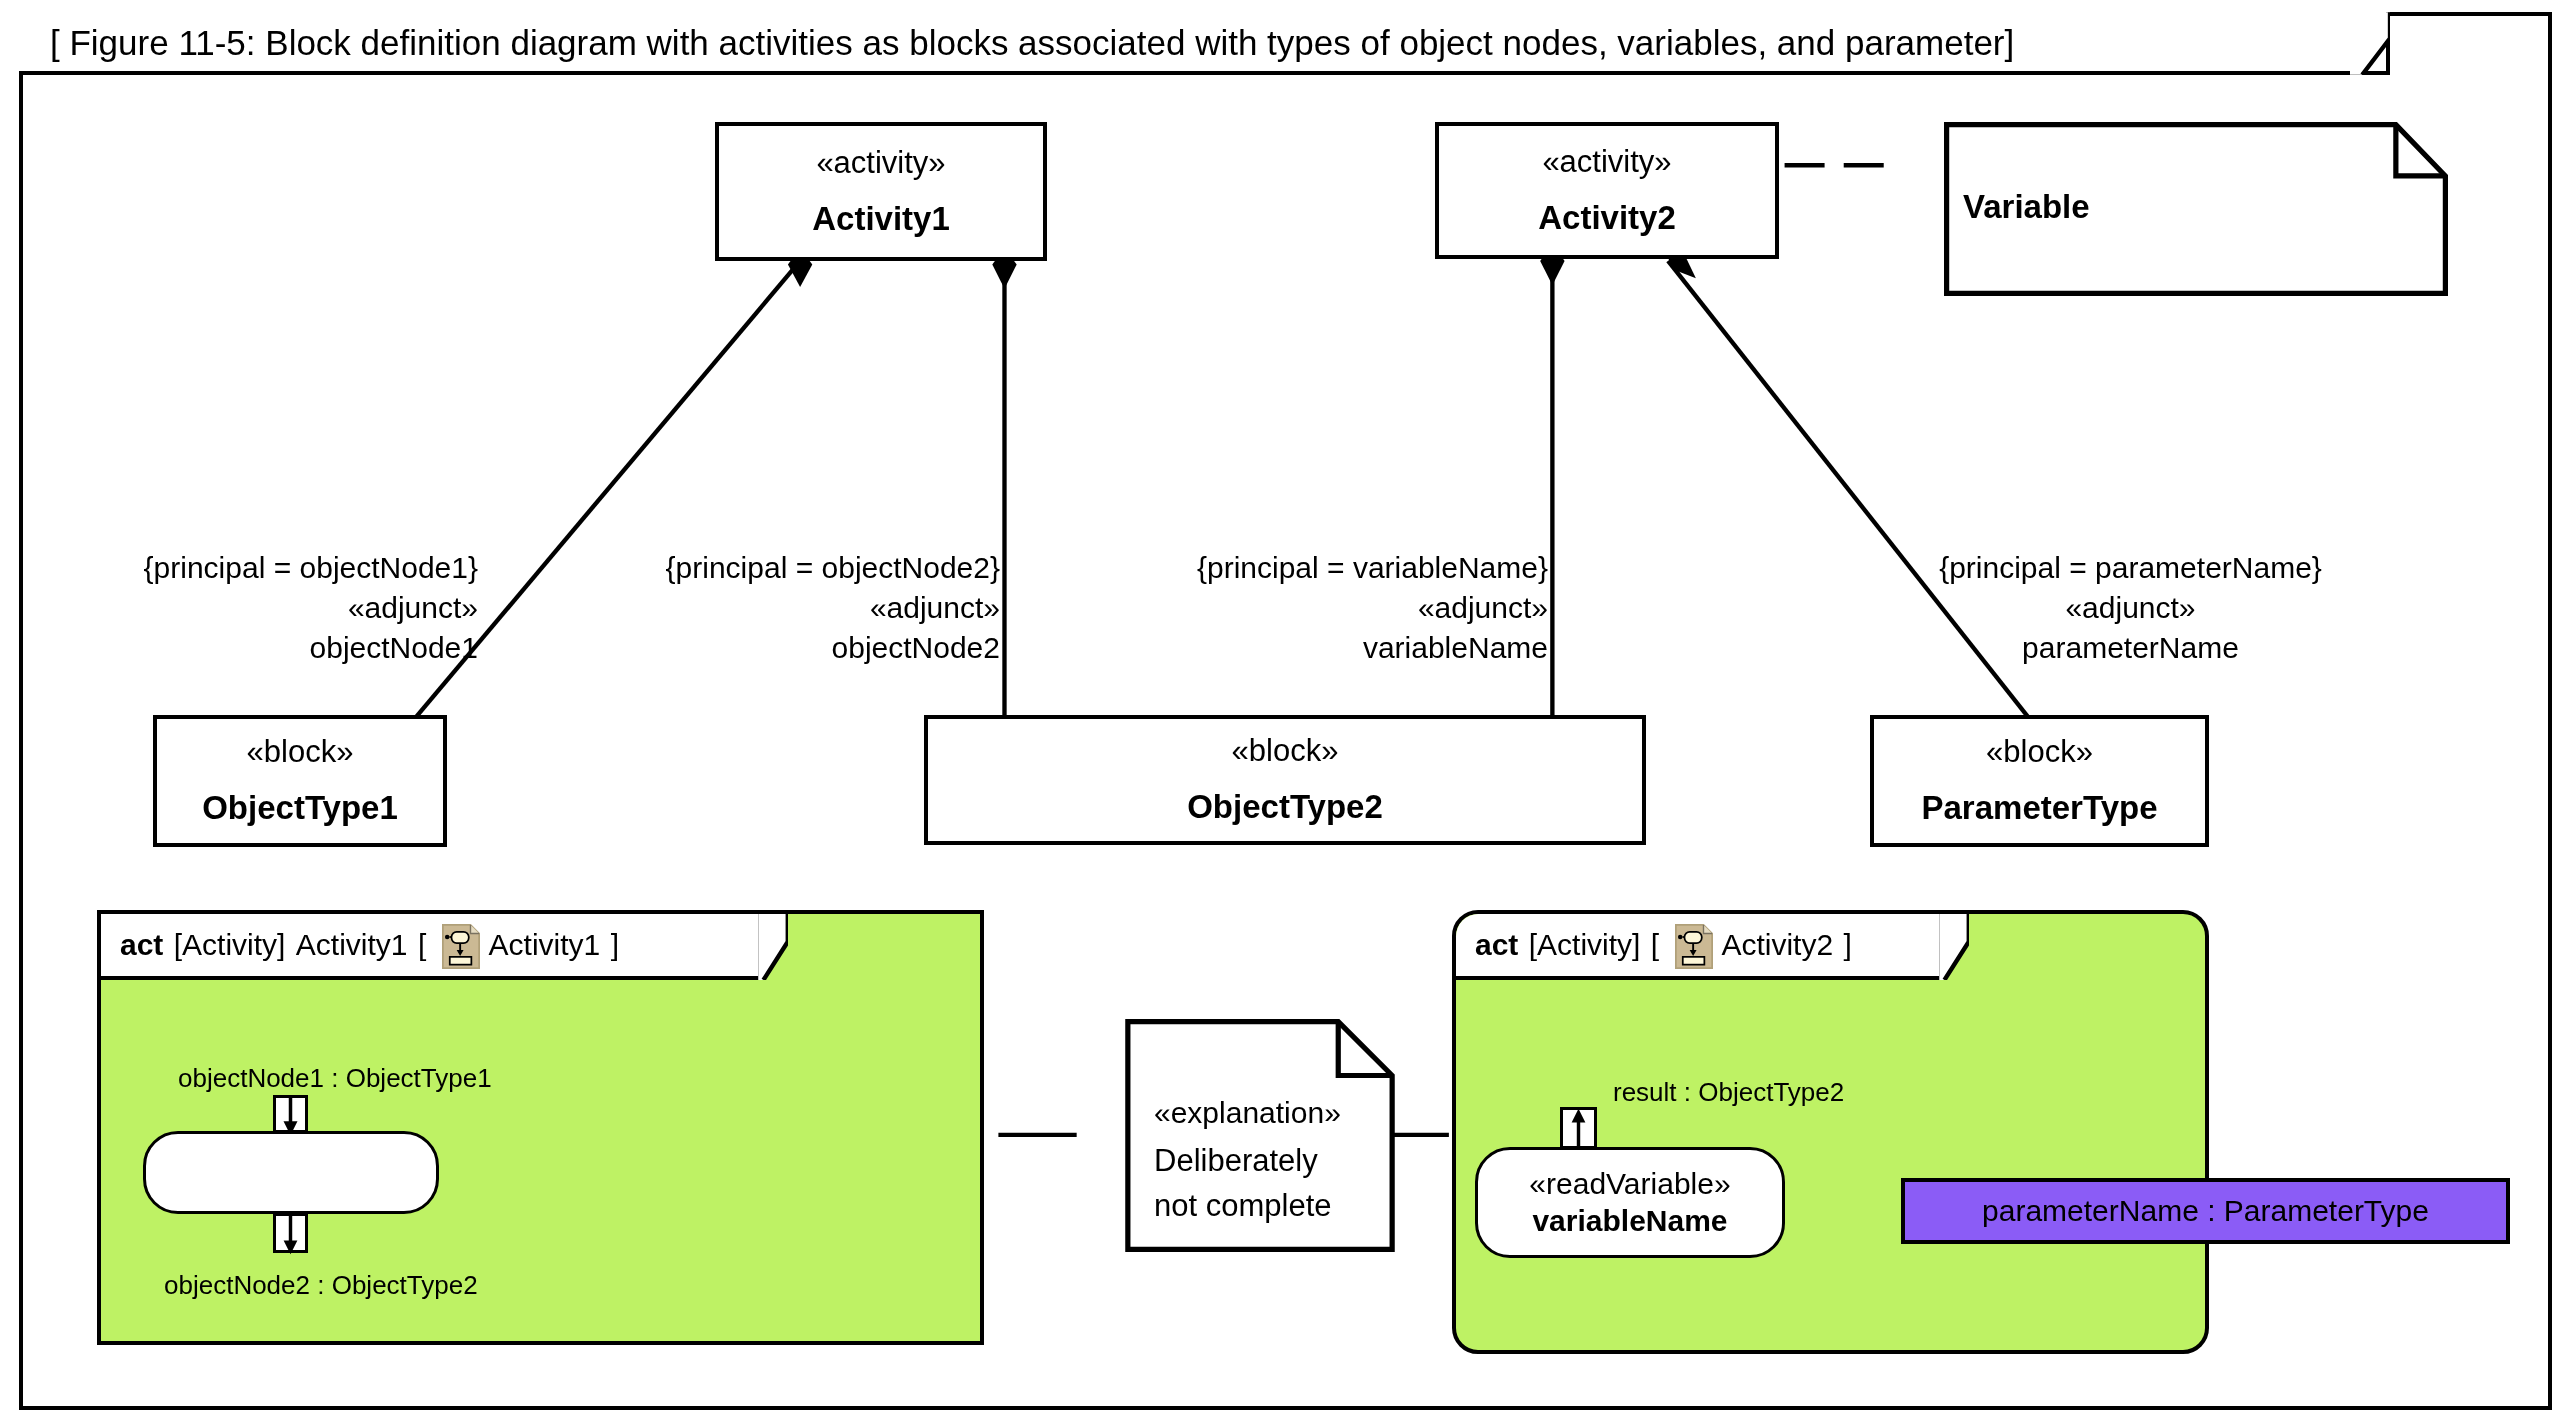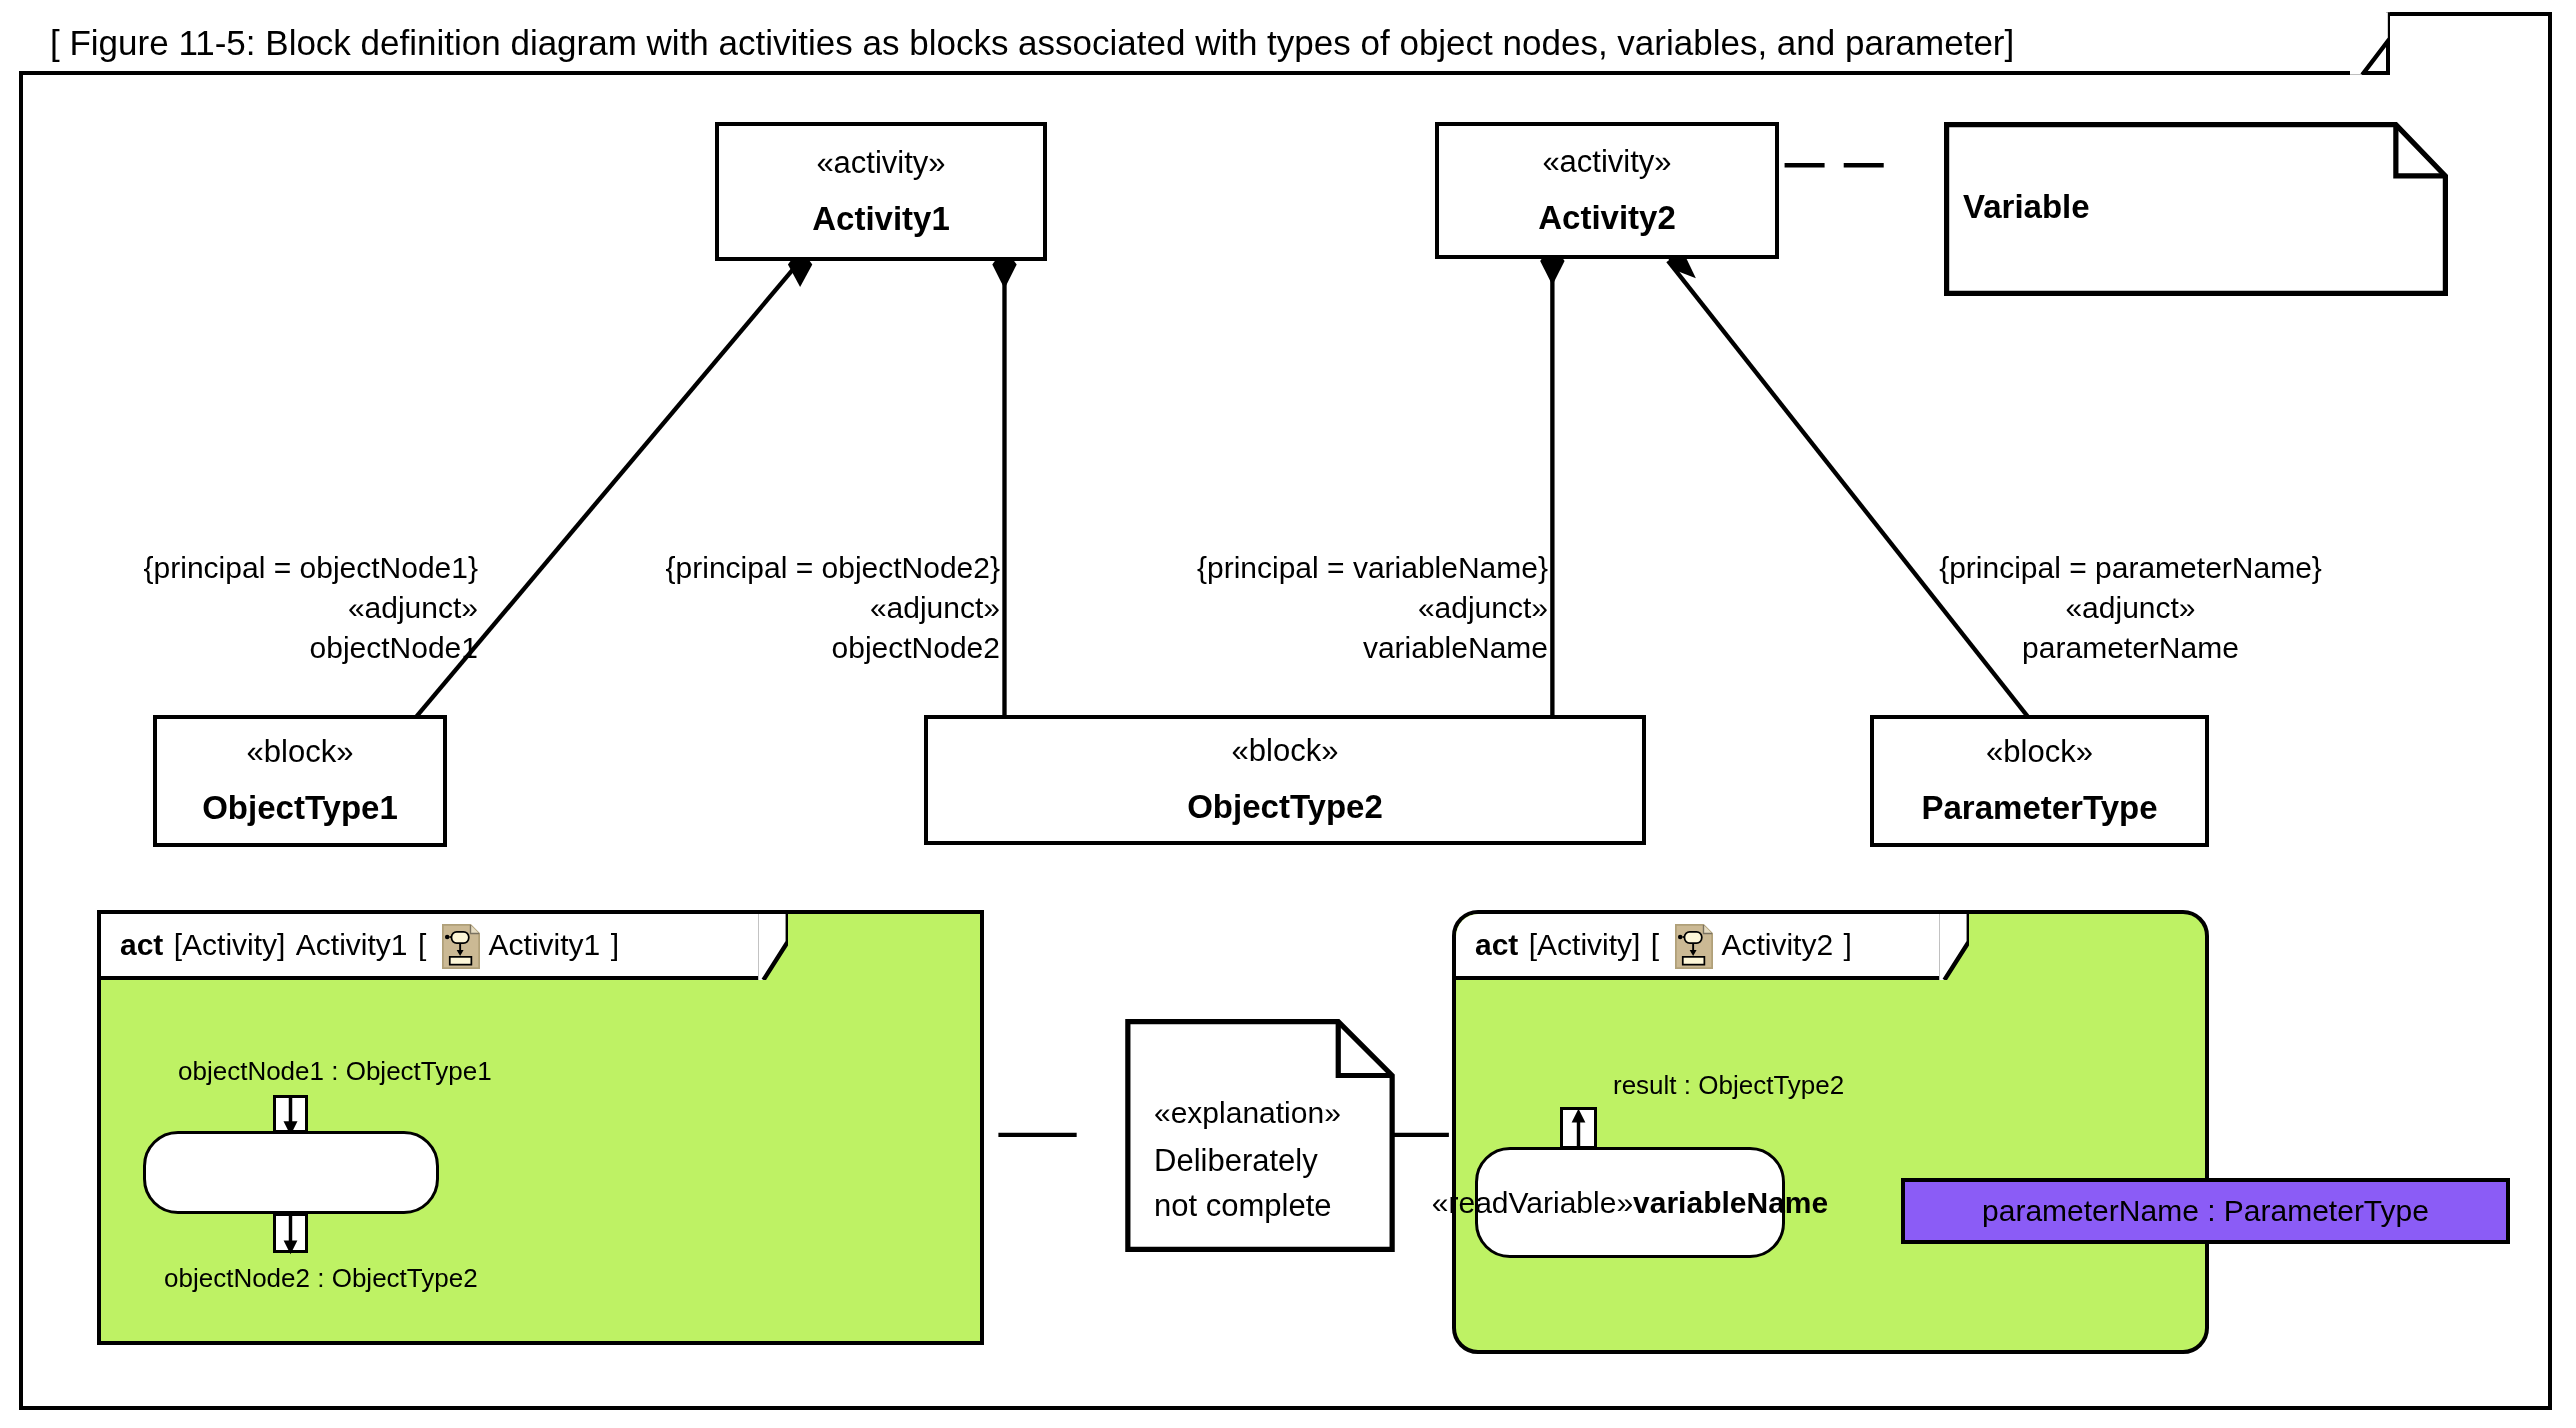--- a/index.html
+++ b/index.html
@@ -159,35 +159,36 @@
   }
 
   
   .actnode {
     position: absolute;
     border: 3.5px solid #000000;
     border-radius: 35px;
     background: #ffffff;
     box-sizing: border-box;
     display: flex;
-    flex-direction: row;
+    flex-direction: column;
     align-items: center;
     justify-content: center;
   }
   .pin {
     position: absolute;
     border: 3.5px solid #000000;
     background: #ffffff;
     box-sizing: border-box;
   }
   .node-caption {
     position: absolute;
     font-size: 26px;
     white-space: nowrap;
     line-height: 33px;
+    margin-top: 7px;
   }
   .an-stereo { font-size: 30px; line-height: 37px; white-space: nowrap; }
   .an-name { font-size: 30px; font-weight: bold; line-height: 38px; white-space: nowrap; }
 
   .param-box {
     position: absolute;
     border: 4.3px solid #000000;
     background: #8b5cf6;
     box-sizing: border-box;
     display: flex;

